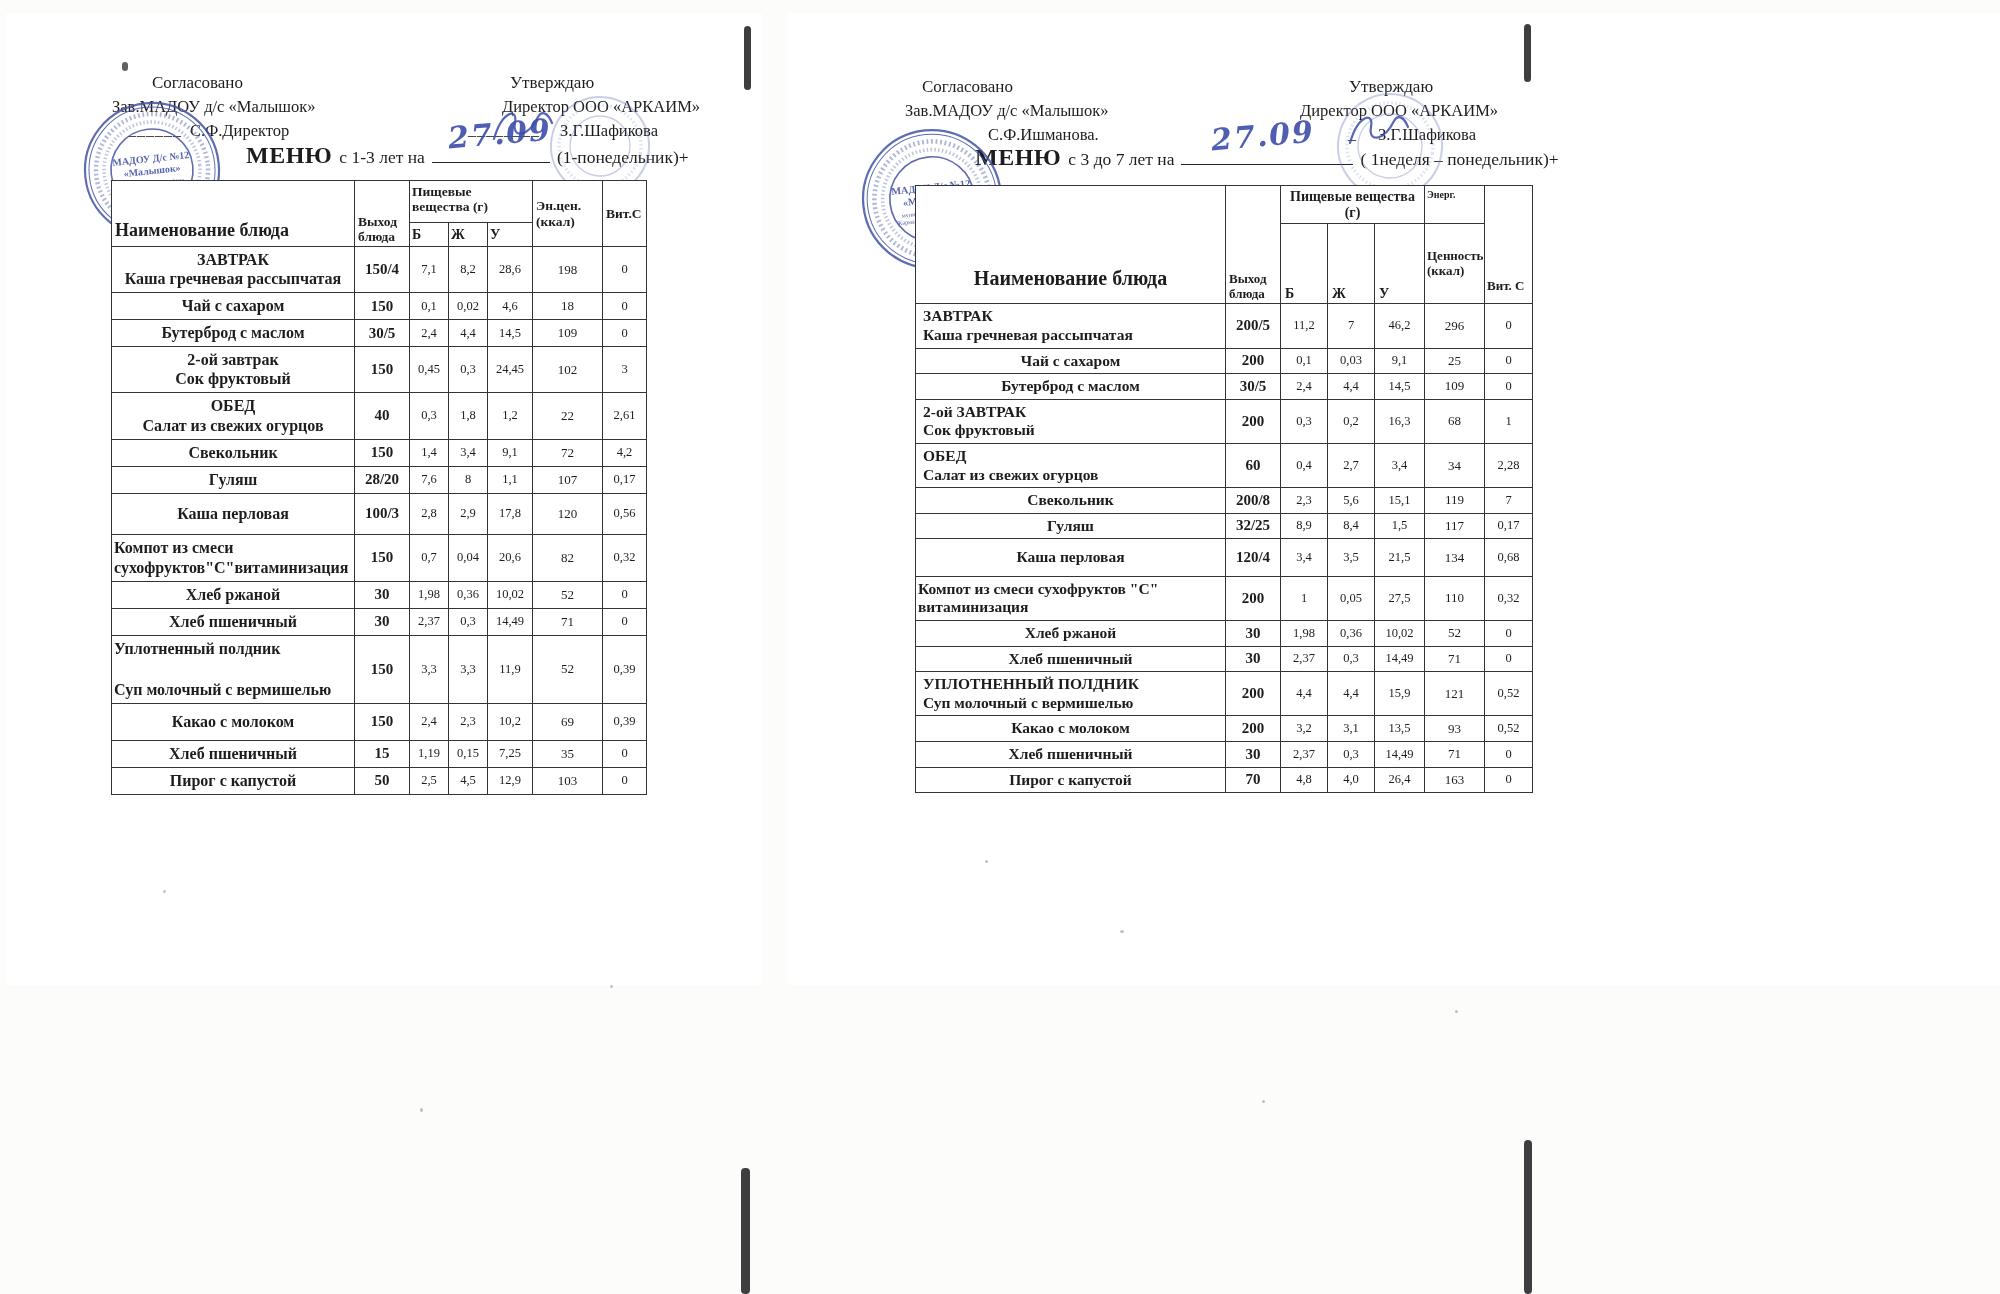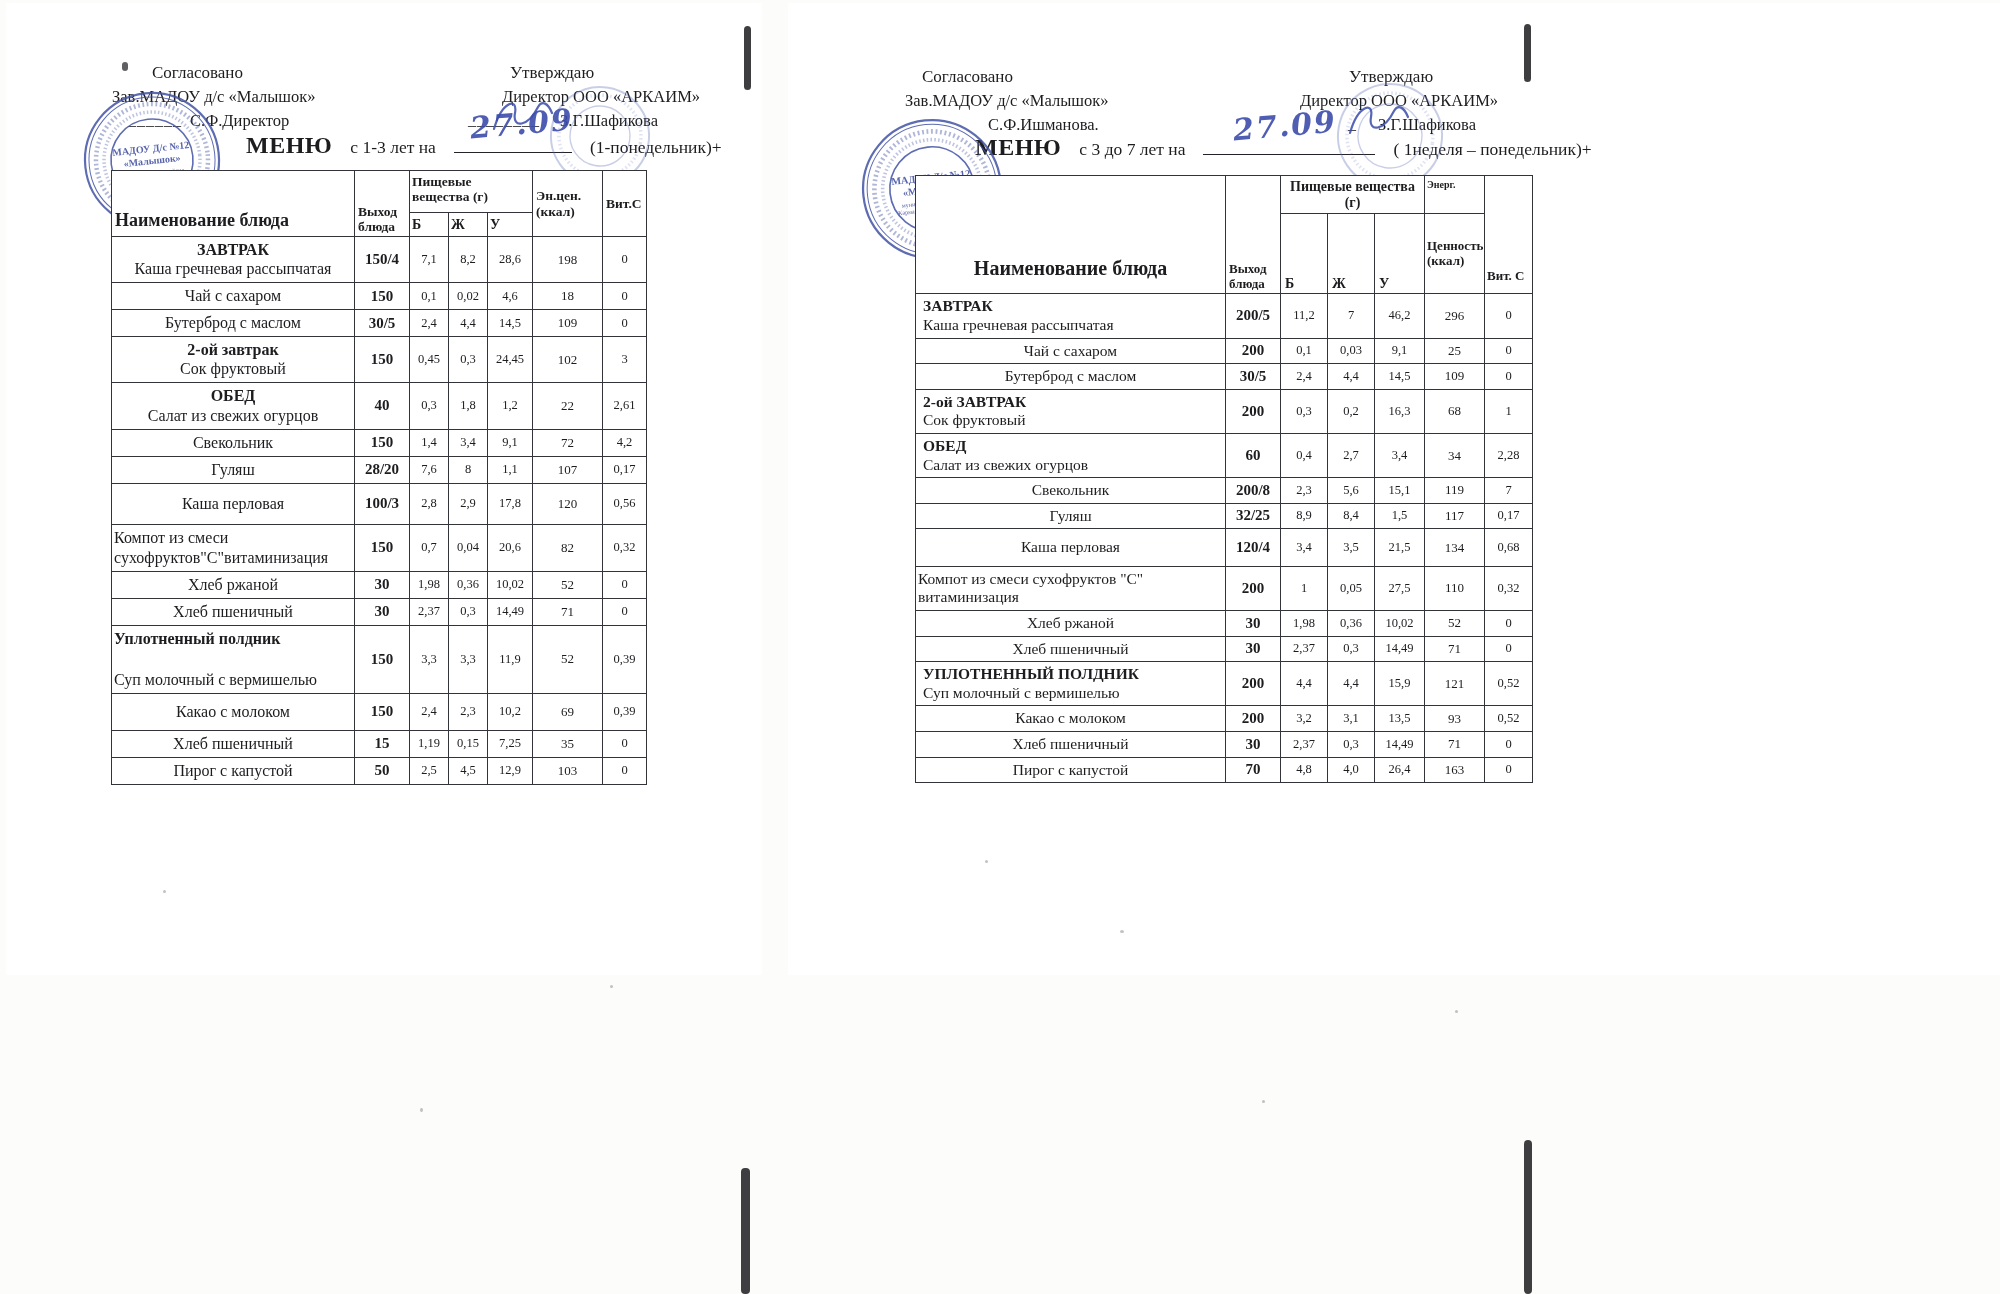--- a/index.html
+++ b/index.html
@@ -1,31 +1,31 @@
 <!DOCTYPE html>
 <html><head>
 <meta charset="utf-8">
 <style>
   html,body{margin:0;padding:0}
   body{
     width:2000px;height:1294px;position:relative;overflow:hidden;
     background:#fcfcfb;color:#1d1d20;
     font-family:"Liberation Serif", serif;
   }
-  .page{position:absolute;top:3px;height:972px;background:#ffffff}
+  .page{position:absolute;top:13px;height:972px;background:#ffffff}
   #page-left{left:6px;width:756px}
   #page-right{left:788px;width:1212px}
 
   .abs{position:absolute;white-space:nowrap}
   .hdr-label{font-size:17px}
   .org{font-size:16.5px}
   .signer{font-size:16.5px}
   .uscore{color:#2a2a2e;font-size:16px;letter-spacing:1px}
 
-  .title-row{position:absolute;display:flex;align-items:baseline;gap:18px;font-size:17.5px}
+  .title-row{position:absolute;display:flex;align-items:baseline;gap:7px;font-size:17.5px}
   .menu-word{font-weight:bold;font-size:24px;letter-spacing:.5px}
   .uline{display:inline-block;border-bottom:1.6px solid #23232a;height:16px;position:relative}
   .hand{
     position:absolute;left:16px;top:-30px;
     font-family:"DejaVu Serif", serif;font-style:italic;font-weight:bold;
     color:#3c4cab;font-size:30px;transform:rotate(-5deg);letter-spacing:2px;opacity:.9;
   }
 
   table{border-collapse:collapse;table-layout:fixed;position:absolute;background:#fff}
   td,th{border:1.6px solid #33343a;vertical-align:middle;padding:3px 2px;overflow:hidden}
@@ -42,21 +42,21 @@
   #table-right{left:127px;top:172px;width:617px}
   #table-right .h-name{font-size:20px;text-align:center;vertical-align:bottom;padding:2px 3px 14px}
   #table-right .h-small{font-size:13px;vertical-align:bottom;padding:2px 3px}
   #table-right .h-nutr{font-size:14px;text-align:center;vertical-align:middle}
   #table-right .h-bzu{font-size:14px;vertical-align:bottom;padding:2px 4px}
   #table-right .h-etop{font-size:10px;vertical-align:top}
   #table-right .h-ebot{font-size:13px;vertical-align:middle}
   #table-right .h-vitc{font-size:13px;vertical-align:bottom;padding-bottom:10px}
 
   .section{font-weight:bold;text-align:center;line-height:1.2}
-  .dish{font-weight:normal;text-align:center;line-height:1.25}
+  .dish{font-weight:bold;text-align:center;line-height:1.25}
   #table-left .section,#table-left .dish{font-size:16px}
   #table-right .section,#table-right .dish{font-size:15.5px;line-height:1.2}
   .out-cell{font-weight:bold;text-align:center;font-size:15px}
   .num{text-align:center;font-size:12.5px}
   .kcal{font-size:13px}
 
   
   #table-left tbody tr:nth-child(8) td{padding-top:10px;padding-bottom:10px}
   #table-left tbody tr:nth-child(9) .dish{text-align:left}
   #table-left tbody tr:nth-child(12) .section{text-align:left;margin-bottom:22px}

